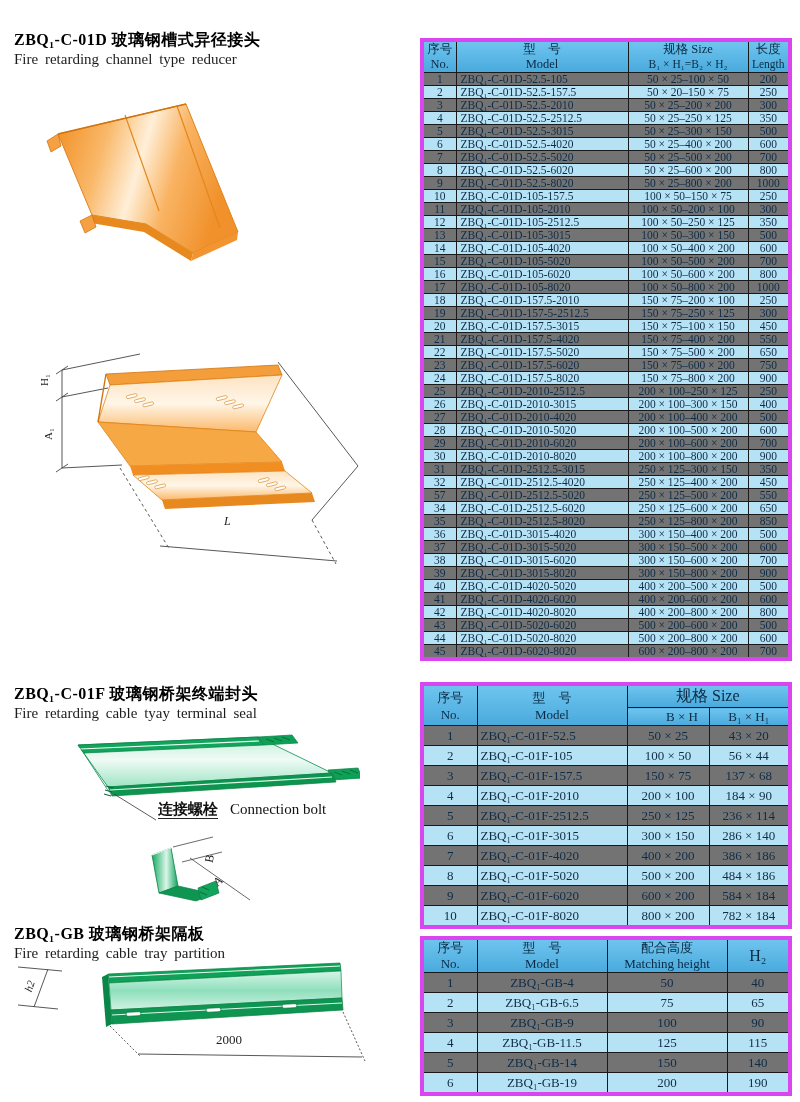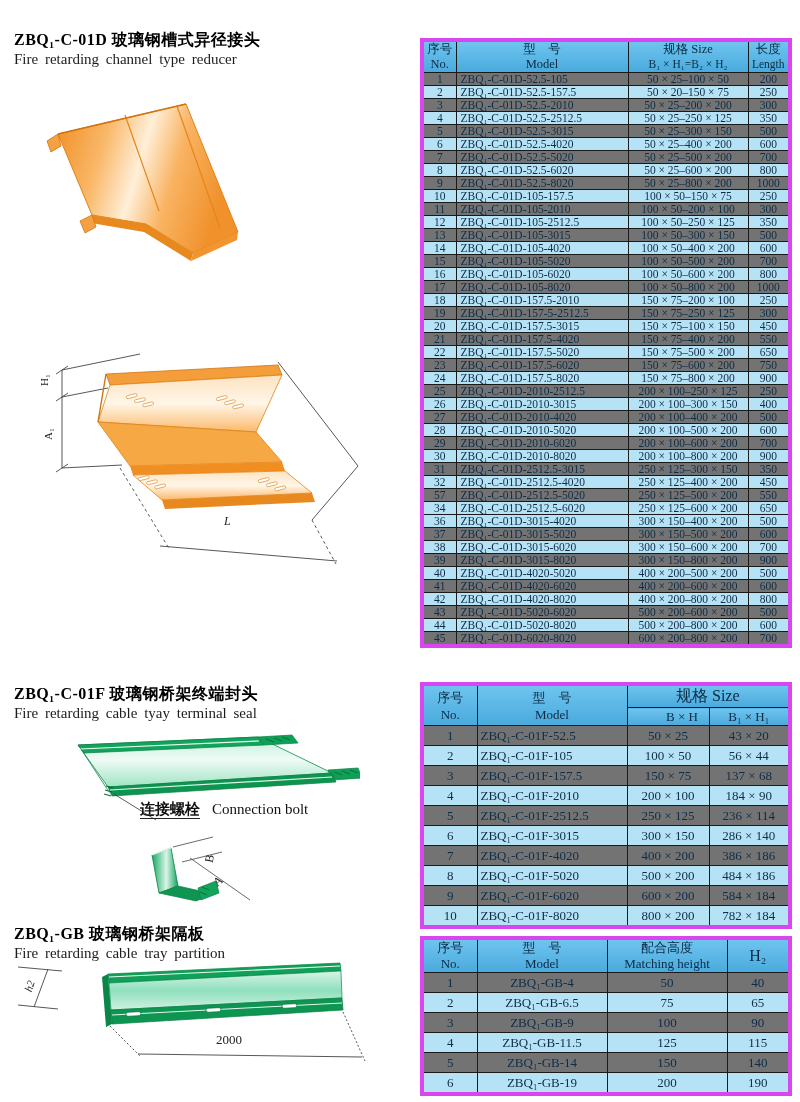--- a/index.html
+++ b/index.html
@@ -30,21 +30,21 @@
   #t2 .hline{line-height:17px;font-size:13px;}
   #t3{top:936px;}
   #t3 td{height:19px;font-size:13px;}
   #t3 .hline{line-height:16px;font-size:13px;}
 
   
   .draw{position:absolute;}
   .dim-label{position:absolute;font-size:12px;color:#222;font-family:"Liberation Serif","DejaVu Serif",serif;}
   .rot90{transform:rotate(-90deg);transform-origin:center;}
   .bolt-label{position:absolute;left:140px;top:800px;font-size:15px;color:#111;white-space:nowrap;}
-  .bolt-label .zh{border-bottom:1px solid #222;padding-bottom:1px;margin-right:12px;font-weight:bold;}
+  .bolt-label .zh{border-bottom:1px solid #222;padding-bottom:1px;margin-right:12px;font-weight:bold;margin-left:18px;}
 </style>
 </head>
 <body>
 
 <div class="page">
 
   <div class="sec-title" style="top:30px;">
     <div class="zh">ZBQ₁-C-01D 玻璃钢槽式异径接头</div>
     <div class="en">Fire retarding channel type reducer</div>
   </div>
@@ -460,20 +460,26 @@
           <td>ZBQ₁-C-01D-2512.5-5020</td>
           <td>250 × 125–500 × 200</td>
           <td>550</td>
         </tr>
         <tr class="alt">
           <td>34</td>
           <td>ZBQ₁-C-01D-2512.5-6020</td>
           <td>250 × 125–600 × 200</td>
           <td>650</td>
         </tr>
+        <tr>
+          <td>35</td>
+          <td>ZBQ₁-C-01D-2512.5-8020</td>
+          <td>250 × 125–800 × 200</td>
+          <td>850</td>
+        </tr>
         <tr class="alt">
           <td>36</td>
           <td>ZBQ₁-C-01D-3015-4020</td>
           <td>300 × 150–400 × 200</td>
           <td>500</td>
         </tr>
         <tr>
           <td>37</td>
           <td>ZBQ₁-C-01D-3015-5020</td>
           <td>300 × 150–500 × 200</td>

